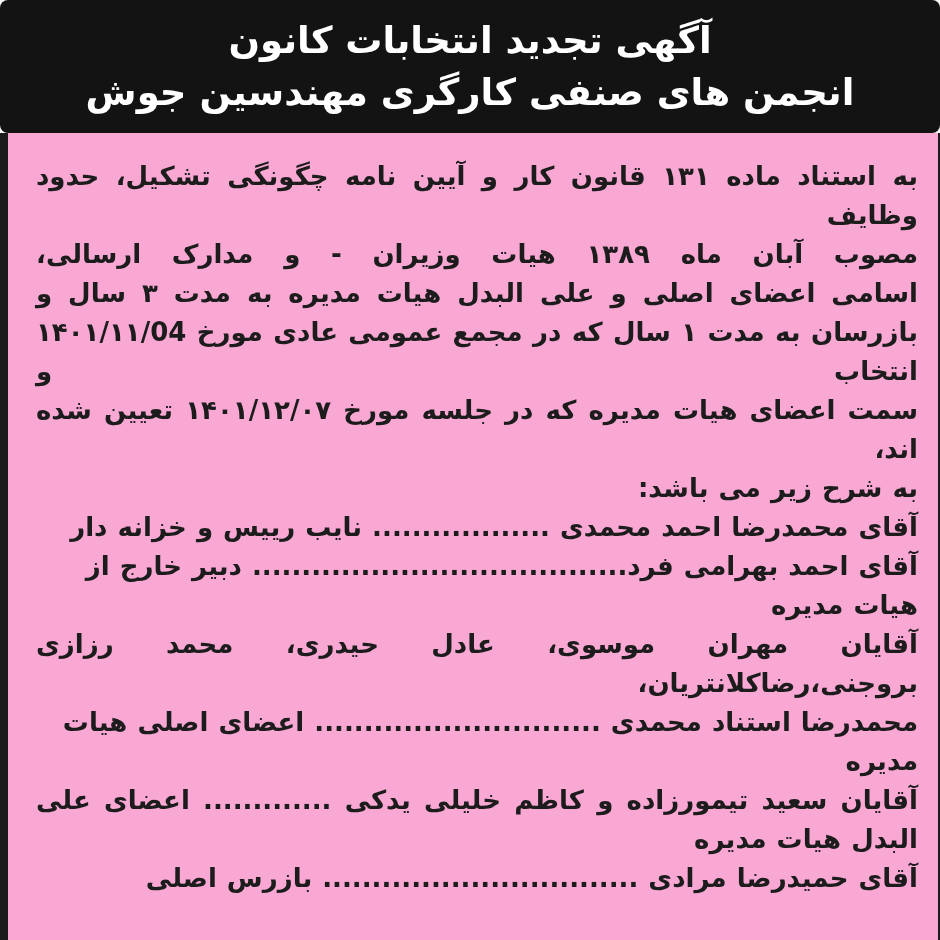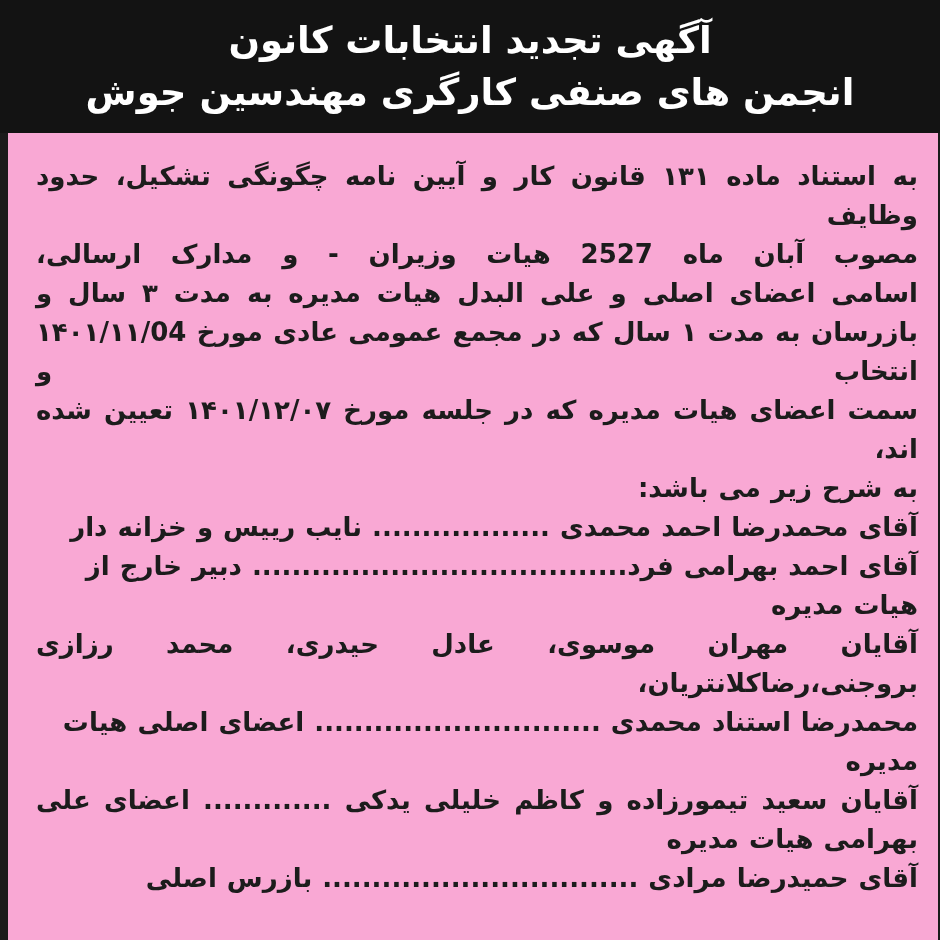--- a/index.html
+++ b/index.html
@@ -13,20 +13,21 @@
   .header {
     height: 133px;
     background: #131313;
     color: #ffffff;
     display: flex;
     flex-direction: column;
     align-items: center;
     justify-content: center;
     gap: 4px;
     direction: rtl;
+    border-radius: 8px;
   }
   .header .h-line {
     font-size: 37px;
     font-weight: bold;
     line-height: 48px;
     white-space: nowrap;
   }
   .doc {
     direction: rtl;
     box-sizing: border-box;
@@ -55,31 +56,31 @@
 <div class="page">
 
   <div class="header">
     <div class="h-line">آگهی تجدید انتخابات کانون</div>
     <div class="h-line">انجمن های صنفی کارگری مهندسین جوش</div>
   </div>
 
   <div class="doc">
     <div id="intro-lines">
         <div class="line just">به استناد ماده ۱۳۱ قانون کار و آیین نامه چگونگی تشکیل، حدود وظایف</div>
-        <div class="line just">مصوب آبان ماه 2527 هیات وزیران - و مدارک ارسالی،</div>
+        <div class="line just">مصوب آبان ماه ۱۳۸۹ هیات وزیران - و مدارک ارسالی،</div>
         <div class="line just">اسامی اعضای اصلی و علی البدل هیات مدیره به مدت ۳ سال و</div>
         <div class="line just">بازرسان به مدت ۱ سال که در مجمع عمومی عادی مورخ ۱۴۰۱/۱۱/04 انتخاب و</div>
         <div class="line just">سمت اعضای هیات مدیره که در جلسه مورخ ۱۴۰۱/۱۲/۰۷ تعیین شده اند،</div>
         <div class="line">به شرح زیر می باشد:</div>
       </div>
     <div id="member-lines">
         <div class="line">آقای محمدرضا احمد محمدی .................. نایب رییس و خزانه دار</div>
         <div class="line">آقای احمد بهرامی فرد...................................... دبیر خارج از هیات مدیره</div>
         <div class="line just">آقایان مهران موسوی، عادل حیدری، محمد رزازی بروجنی،رضاکلانتریان،</div>
         <div class="line">محمدرضا استناد محمدی ............................. اعضای اصلی هیات مدیره</div>
         <div class="line just">آقایان سعید تیمورزاده و کاظم خلیلی یدکی ............. اعضای علی</div>
-        <div class="line">بهرامی هیات مدیره</div>
+        <div class="line">البدل هیات مدیره</div>
         <div class="line">آقای حمیدرضا مرادی ................................ بازرس اصلی</div>
       </div>
 
   </div>
 
 </div>
 
 </body></html>

